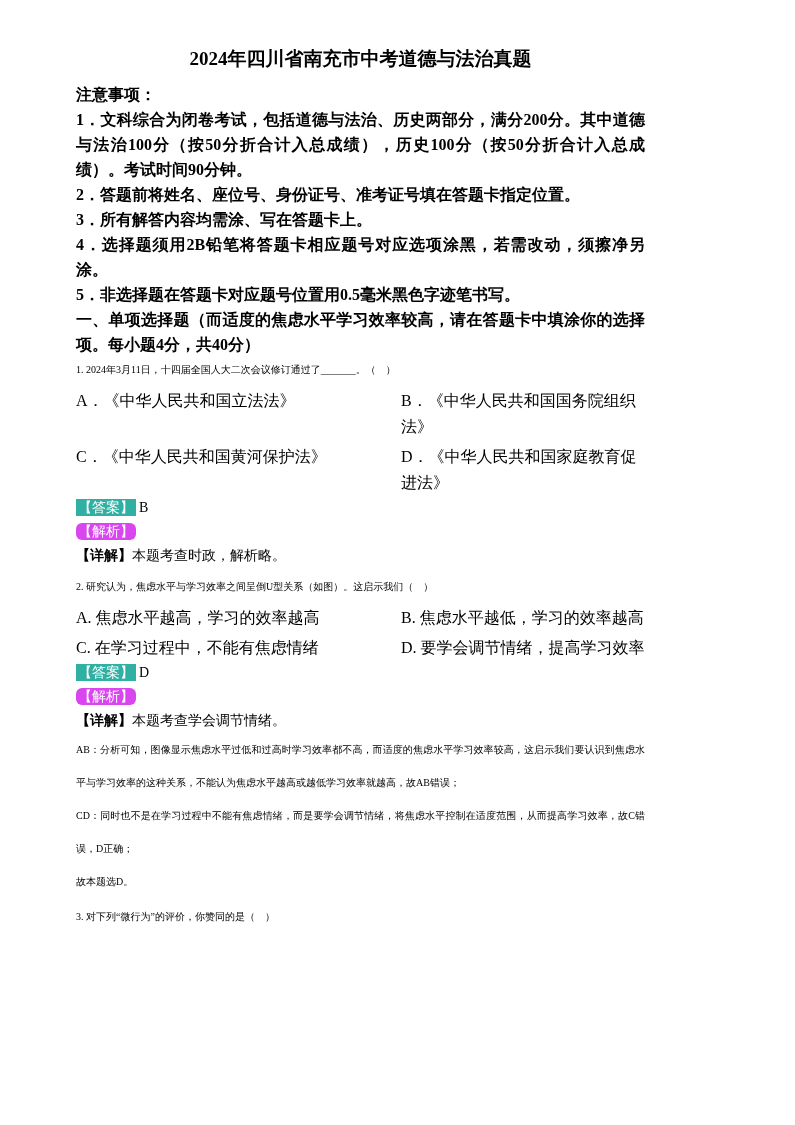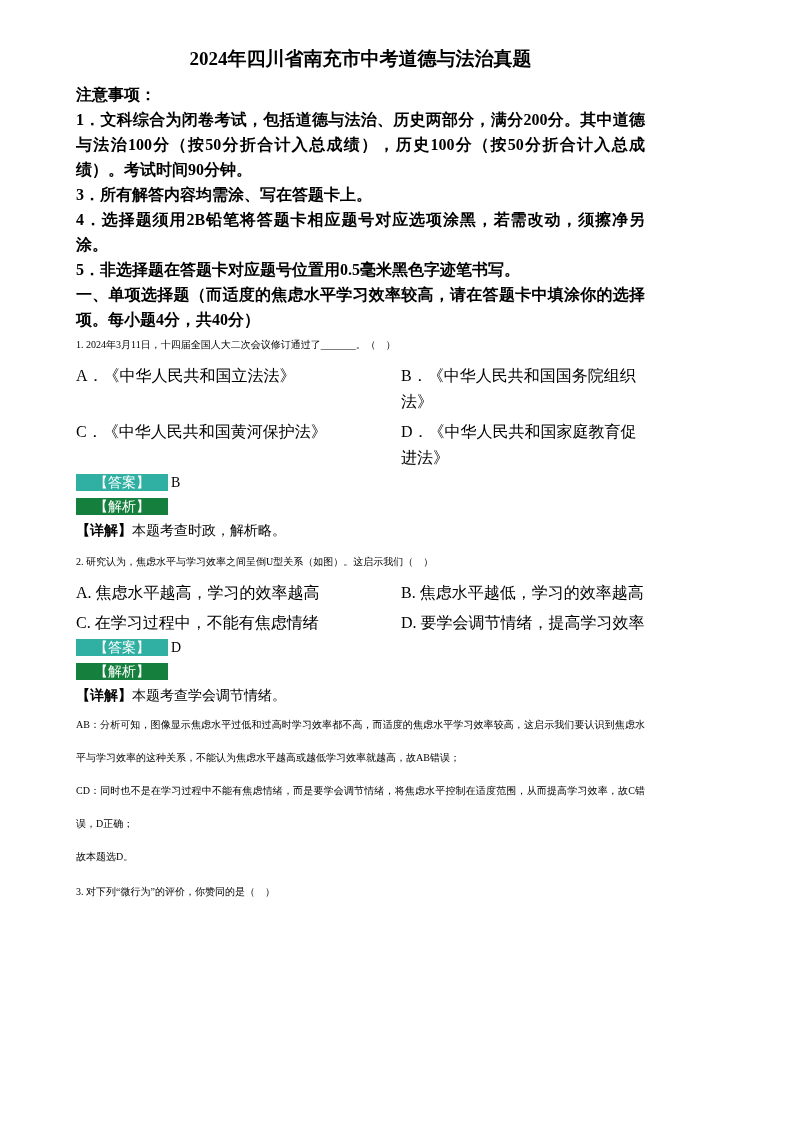--- a/index.html
+++ b/index.html
@@ -14,43 +14,44 @@
   .ln { font-size: 16px; line-height: 25px; margin: 0; }
   .bold { font-weight: bold; }
   .just { text-align: justify; }
   .stem { font-size: 10px; line-height: 25px; margin: 0; }
   .mt4 { margin-top: 4px; } .mt6 { margin-top: 6px; } .mt7 { margin-top: 7px; } .mt8 { margin-top: 8px; }
   .opts {
     display: grid; grid-template-columns: 325px 1fr; row-gap: 4px;
     font-size: 16px; line-height: 26px; margin-top: 6px;
   }
   .ansline { font-size: 14px; line-height: 24px; margin: 0; }
-  .tag { color: #ffffff; padding: 1px 18px; }
+  .tag { color: #ffffff; padding: 1px 2px; }
   .tag-answer { background: #2fb0a3; }
-  .tag-analysis { background: #15803d; }
+  .tag-analysis { background: #d946ef; border-radius: 6px; }
   .ans-val { margin-left: 3px; }
   .para { font-size: 10px; line-height: 33px; margin: 0; text-align: justify; }
   .chart { position: relative; width: 300px; height: 190px; margin: 4px 0 4px 10px; }
   .chart svg { position: absolute; left: 0; top: 0; }
   .ylab {
     position: absolute; left: 9px; top: 6px; width: 16px;
     font-size: 15px; line-height: 19px; word-break: break-all;
   }
   .origin { position: absolute; left: 24px; top: 162px; font-size: 18px; font-weight: bold; line-height: 20px; }
   .xlab { position: absolute; left: 194px; top: 166px; font-size: 15px; letter-spacing: 2px; line-height: 20px; }
 </style>
 </head>
 <body>
 
 <div class="page">
 
   <h1 class="title">2024年四川省南充市中考道德与法治真题</h1>
 
   <p class="ln bold">注意事项：</p>
   <p class="ln bold just">1．文科综合为闭卷考试，包括道德与法治、历史两部分，满分200分。其中道德与法治100分（按50分折合计入总成绩），历史100分（按50分折合计入总成绩）。考试时间90分钟。</p>
+  <p class="ln bold just">2．答题前将姓名、座位号、身份证号、准考证号填在答题卡指定位置。</p>
   <p class="ln bold just">3．所有解答内容均需涂、写在答题卡上。</p>
   <p class="ln bold just">4．选择题须用2B铅笔将答题卡相应题号对应选项涂黑，若需改动，须擦净另涂。</p>
   <p class="ln bold just">5．非选择题在答题卡对应题号位置用0.5毫米黑色字迹笔书写。</p>
 
   <p class="ln bold just">一、单项选择题（而适度的焦虑水平学习效率较高，请在答题卡中填涂你的选择项。每小题4分，共40分）</p>
 
   <section>
     <p class="stem">1. 2024年3月11日，十四届全国人大二次会议修订通过了_______。（　）</p>
     <div class="opts">
       <span>A．《中华人民共和国立法法》</span>

